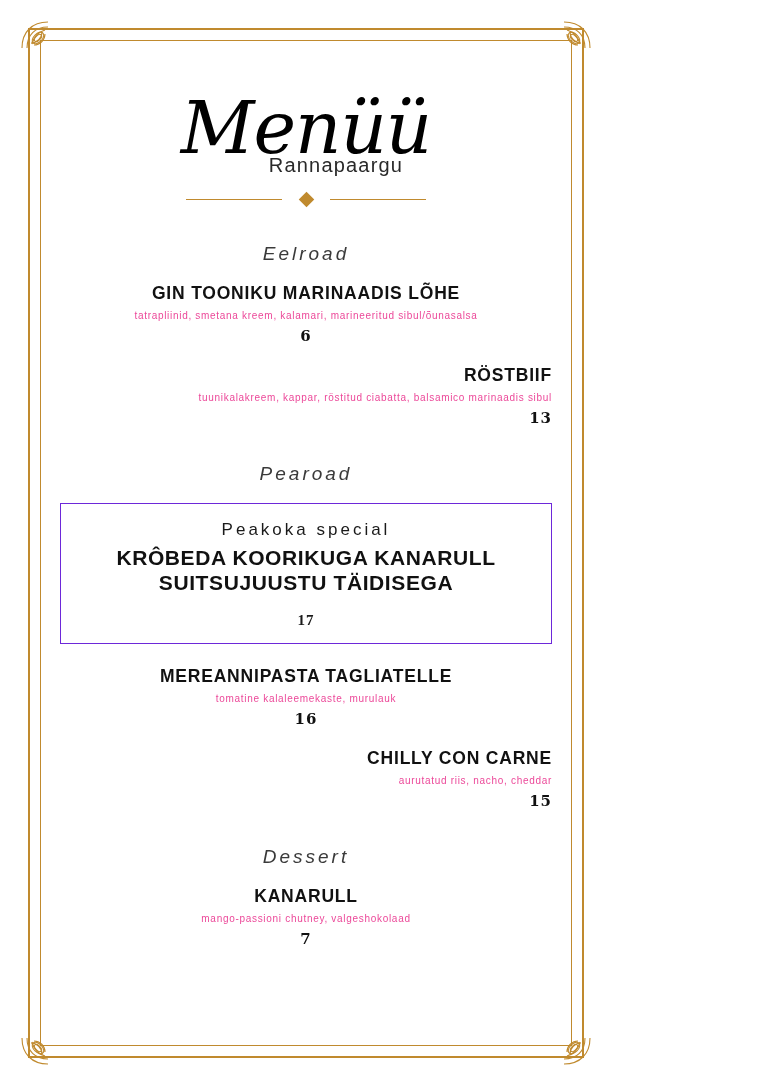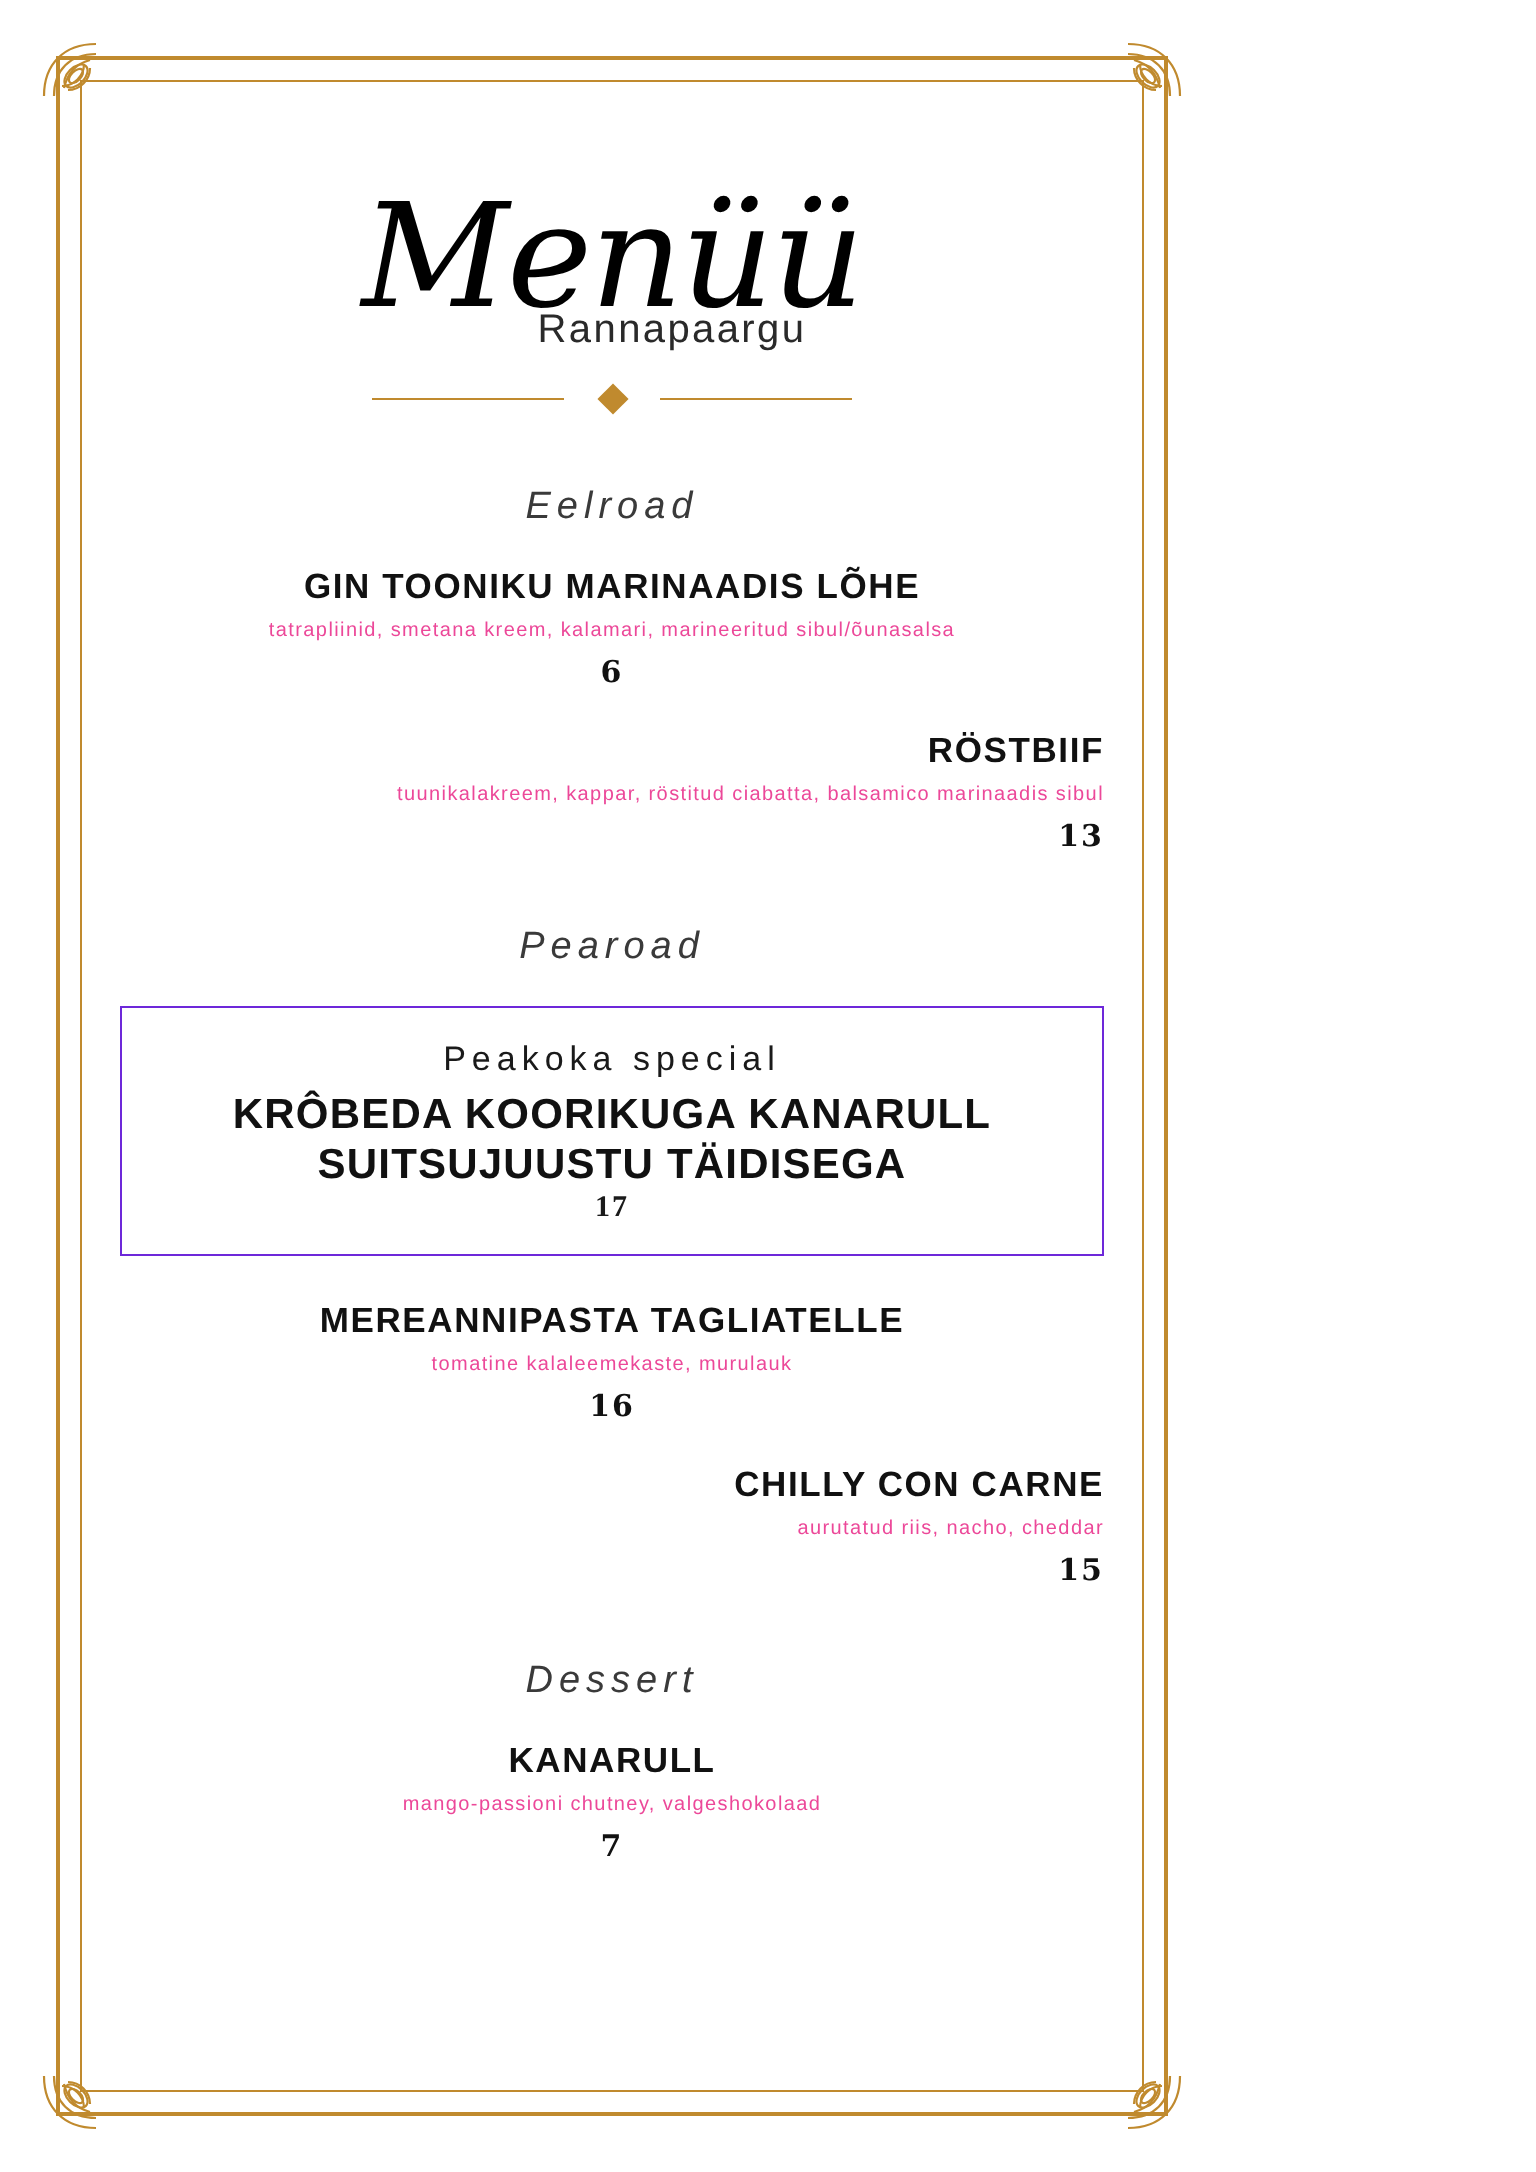--- a/index.html
+++ b/index.html
@@ -154,21 +154,21 @@
     letter-spacing: 3px;
     color: #1a1a1a;
     margin-bottom: 6px;
   }
   .special-name {
     font-size: 21px;
     font-weight: bold;
     letter-spacing: 0.6px;
     line-height: 1.18;
     color: #111;
-    margin-bottom: 0;
+    margin-bottom: 16px;
   }
   .special-desc {
     font-size: 13px;
     letter-spacing: 0.6px;
     color: #2b2b2b;
     margin-bottom: 8px;
   }
   .special-price {
     font-family: Liberation Serif, serif;
     font-size: 15px;

